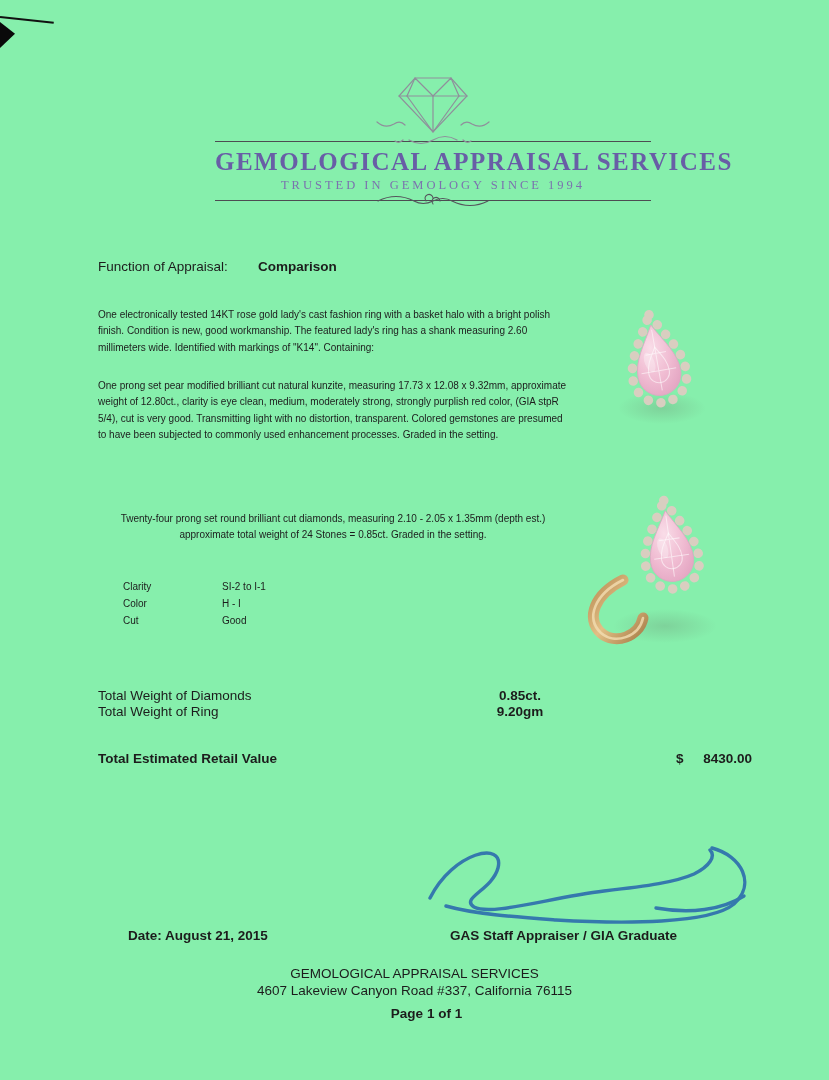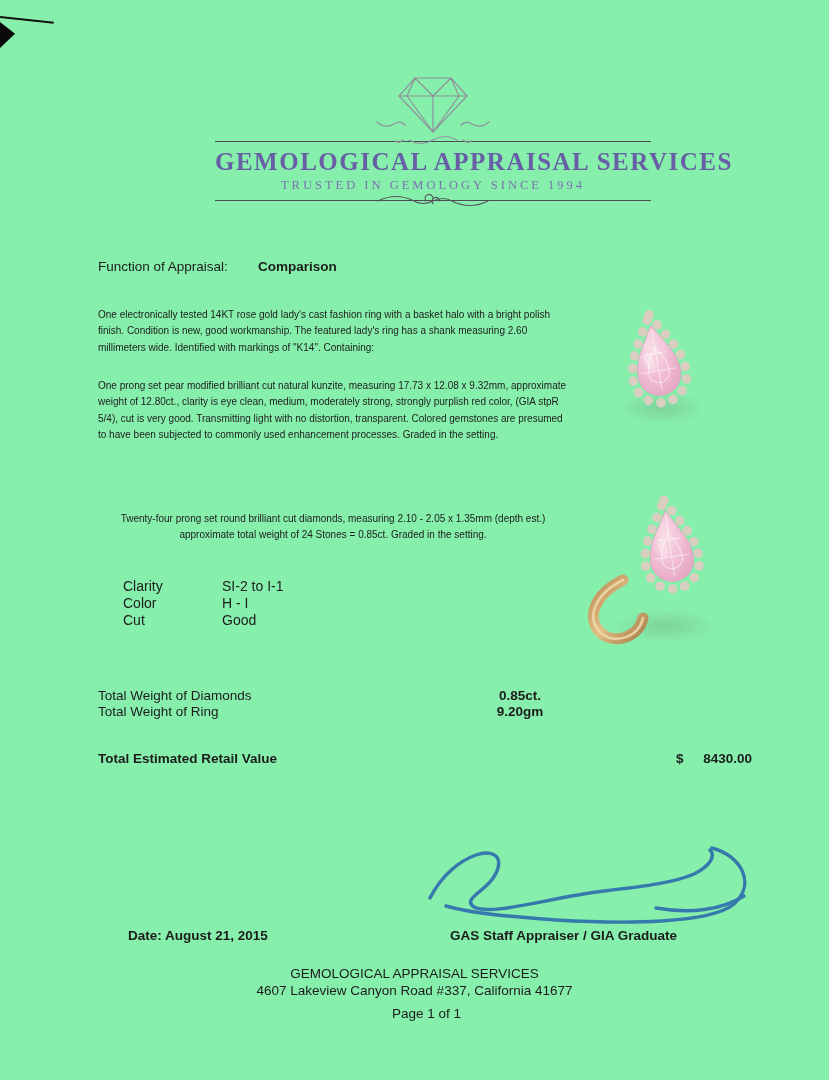--- a/index.html
+++ b/index.html
@@ -41,21 +41,21 @@
   .abs{position:absolute;}
   #meta{left:98px;top:259px;width:470px;font-size:13.5px;line-height:16.5px;}
   .meta-row{display:flex;}
   .meta-label{width:160px;}
   .meta-value{font-weight:bold;}
   .para{left:98px;width:470px;font-size:10px;line-height:16.4px;}
   #para1{top:307px;}
   #para2{top:378px;}
   #para3{top:511px;text-align:center;}
 
-  #grading{left:123px;top:578px;font-size:14px;line-height:17px;}
+  #grading{left:123px;top:578px;font-size:10px;line-height:17px;}
   .grade-row{display:flex;}
   .grade-label{width:99px;}
   .grade-value{font-weight:normal;text-align:center;}
 
   #totals{left:98px;top:688px;width:480px;font-size:13.5px;}
   .total-row{position:relative;height:16.3px;}
   .total-value{position:absolute;left:372px;width:100px;text-align:center;font-weight:bold;}
 
   #retail{left:98px;top:751px;width:680px;height:18px;font-size:13.5px;font-weight:bold;}
   #retail .currency{position:absolute;left:578px;}
@@ -66,21 +66,21 @@
   #photo2{left:583px;top:486px;}
 
   
   #signature{left:408px;top:836px;}
   #dateline{left:0;top:928px;width:829px;height:18px;font-size:13.5px;font-weight:bold;}
   #dateline .date{position:absolute;left:98px;padding-left:30px;}
   #dateline .appraiser{position:absolute;left:450px;}
 
   
   #footer{left:0;top:966px;width:829px;text-align:center;font-size:13.5px;line-height:16.5px;}
-  #footer .page-label{font-weight:normal;margin-top:7px;padding-left:24px;}
+  #footer .page-label{font-weight:bold;margin-top:7px;padding-left:24px;}
 </style>
 </head>
 <body>
 
 <div id="page">
 
   <div id="artifact"></div>
   <div id="artifact-line"></div>
 
   <div id="header">
@@ -212,17 +212,17 @@
     </g>
   </svg>
 
   <div id="dateline" class="abs">
     <span class="date">Date: August 21, 2015</span>
     <span class="appraiser">GAS Staff Appraiser / GIA Graduate</span>
   </div>
 
   <div id="footer" class="abs">
     <div>GEMOLOGICAL APPRAISAL SERVICES</div>
-    <div>4607 Lakeview Canyon Road #337, California 41677</div>
+    <div>4607 Lakeview Canyon Road #337, California 76115</div>
     <div class="page-label">Page 1 of 1</div>
   </div>
 
 </div>
 
 </body></html>

